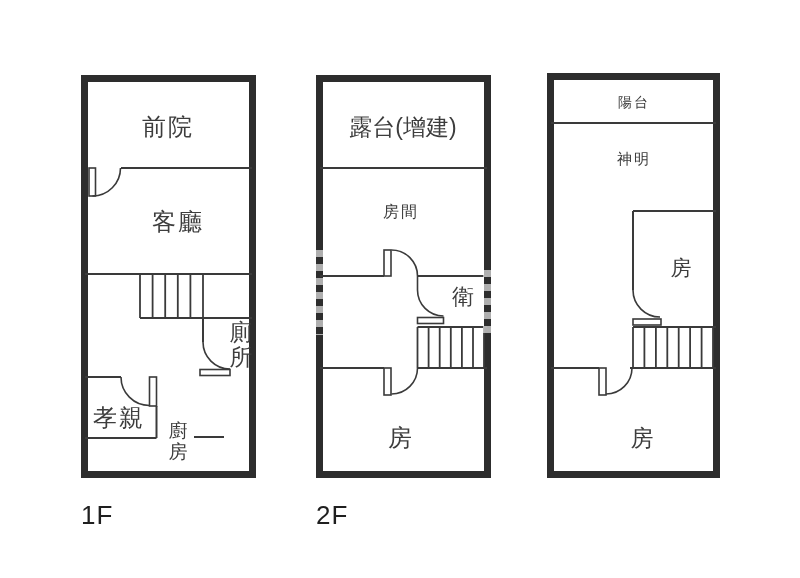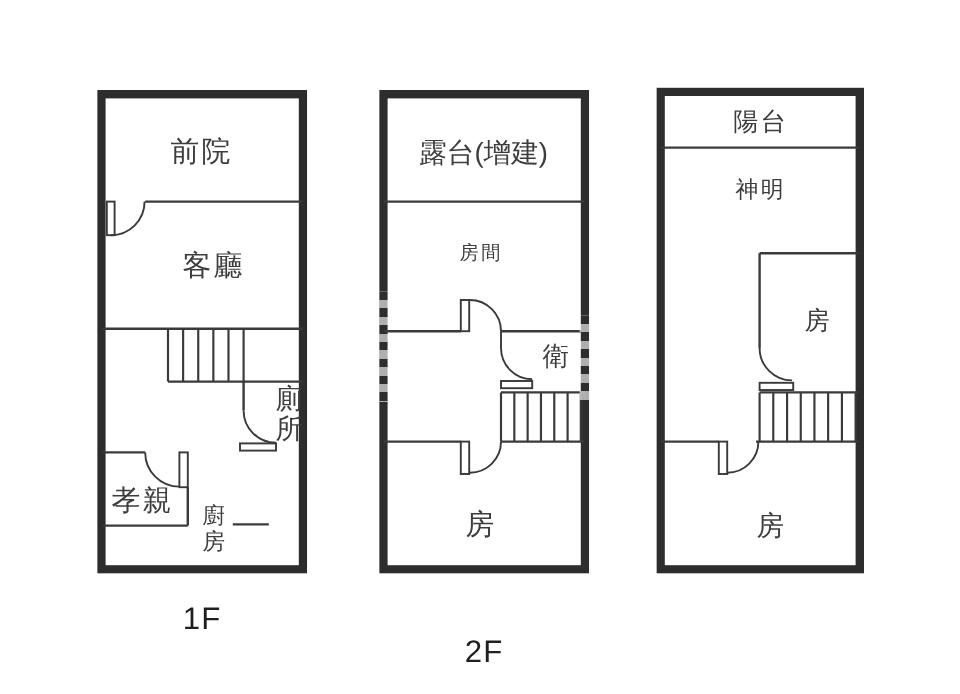--- a/index.html
+++ b/index.html
@@ -10,21 +10,21 @@
   .panel{position:absolute;}
   .panel svg{position:absolute;left:0;top:0;}
   .room-label{
     position:absolute;transform:translate(-50%,-50%);
     color:#3d3d3d;white-space:nowrap;letter-spacing:2px;line-height:1.05;
   }
   .room-label.vertical{
     white-space:normal;width:1.15em;text-align:center;letter-spacing:0;line-height:1.1;
   }
   .floor-label{
-    position:absolute;text-align:center;color:#1f1f1f;font-size:26px;letter-spacing:1px;
+    position:absolute;color:#1f1f1f;font-size:26px;letter-spacing:1px;
     font-family:"Liberation Sans","DejaVu Sans",sans-serif;
   }
   .wm{
     position:absolute;pointer-events:none;
     background:repeating-linear-gradient(to bottom, rgba(255,255,255,0) 0 7px, rgba(255,255,255,0.62) 7px 14px);
   }
 </style>
 </head>
 <body>
 
@@ -111,21 +111,21 @@
       </g>
     </svg>
     <div class="room-label" style="left:87px;top:52px;font-size:23px;letter-spacing:0;">露台(增建)</div>
     <div class="room-label" style="left:85px;top:137px;font-size:16px;">房間</div>
     <div class="room-label" style="left:147px;top:222px;font-size:22px;letter-spacing:0;">衛</div>
     <div class="room-label" style="left:84px;top:363px;font-size:24px;letter-spacing:0;">房</div>
 
     <div class="wm" style="left:0;top:168px;width:8px;height:92px;"></div>
     <div class="wm" style="right:0;top:188px;width:8px;height:76px;"></div>
   </div>
-  <div class="floor-label" style="left:316px;top:500px;width:175px;margin-top:28px;">2F</div>
+  <div class="floor-label" style="left:316px;top:500px;width:175px;">2F</div>
 
   <div class="panel" style="left:547px;top:73px;width:173px;height:405px;">
     <svg width="173" height="405" viewBox="0 0 173 405">
       <g stroke="#2d2d2d" fill="none">
         <rect x="3.5" y="3.5" width="166" height="398" stroke-width="7"></rect>
       </g>
       <g stroke="#3a3a3a" stroke-width="2" fill="none">
         <path d="M 4 50 H 169"></path>
         <path d="M 86 138 H 169"></path>
         <path d="M 86 138 V 217"></path>
@@ -145,19 +145,19 @@
       </g>
       <g stroke="#3a3a3a" stroke-width="1.6">
         <path d="M 86 217 A 27 27 0 0 0 113 244" fill="none"></path>
         <rect x="86" y="246" width="28" height="6" fill="#ffffff"></rect>
       </g>
       <g stroke="#3a3a3a" stroke-width="1.6">
         <rect x="52" y="295" width="7" height="27" fill="#ffffff"></rect>
         <path d="M 85 295 A 26 26 0 0 1 59 321" fill="none"></path>
       </g>
     </svg>
-    <div class="room-label" style="left:87px;top:29px;font-size:21px;">陽台</div>
-    <div class="room-label" style="left:87px;top:86px;font-size:19px;">神明</div>
+    <div class="room-label" style="left:87px;top:29px;font-size:14px;">陽台</div>
+    <div class="room-label" style="left:87px;top:86px;font-size:15px;">神明</div>
     <div class="room-label" style="left:134px;top:195px;font-size:21px;letter-spacing:0;">房</div>
     <div class="room-label" style="left:95px;top:365px;font-size:23px;letter-spacing:0;">房</div>
   </div>
 
 </div>
 
 </body></html>

